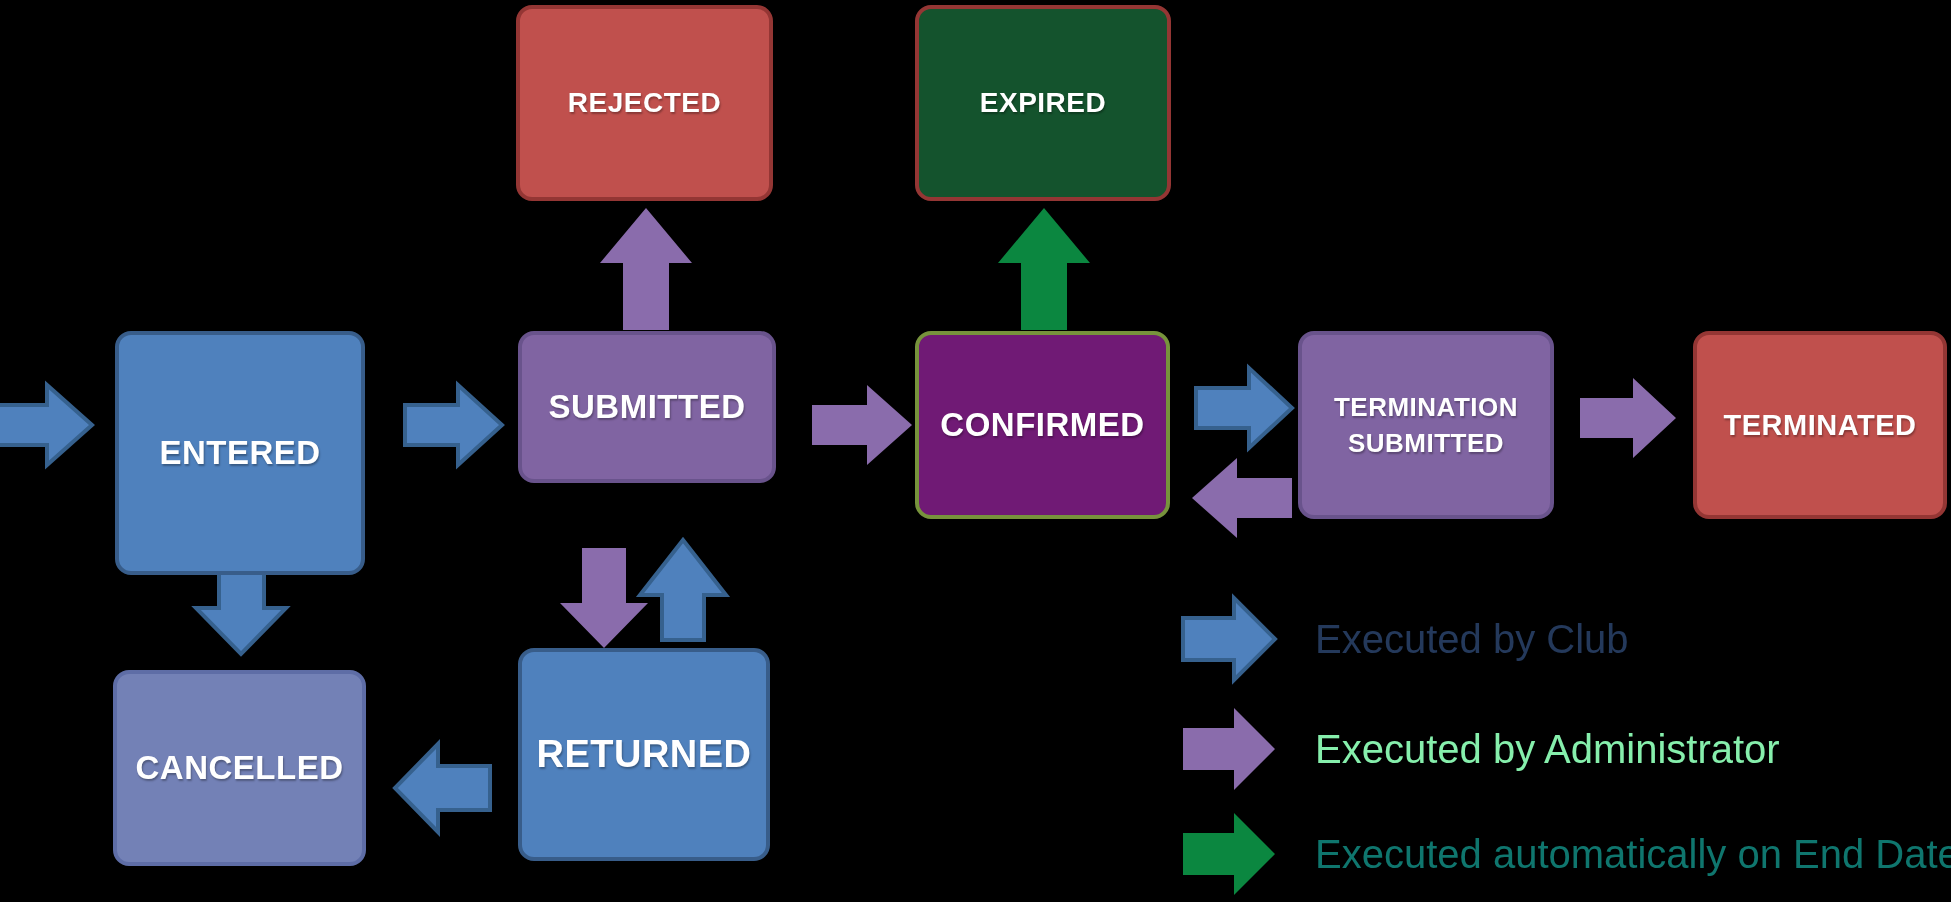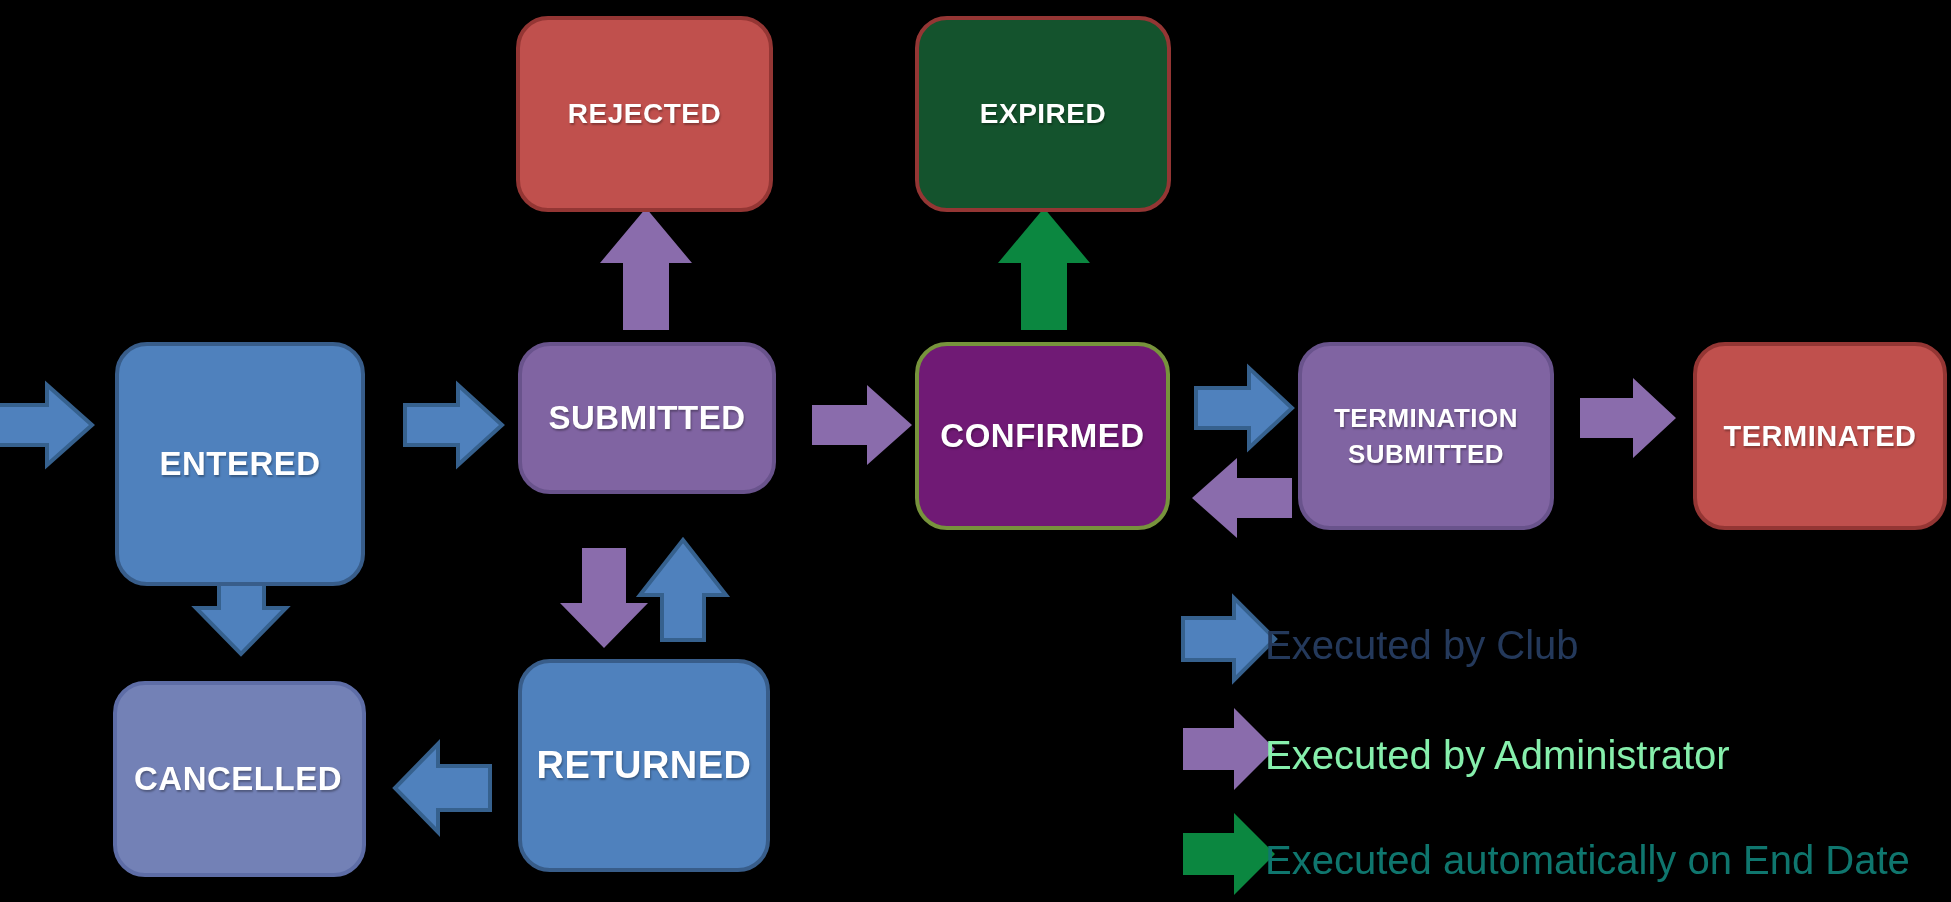--- a/index.html
+++ b/index.html
@@ -15,52 +15,50 @@
     left: 0; top: 0;
     width: 1951px;
     height: 902px;
   }
   .arrow-blue   { stroke-width: 4px; stroke-linejoin: miter; }
   .arrow-flat   { stroke: none; }
   .node {
     position: absolute;
     box-sizing: border-box;
     border: 4px solid;
-    border-radius: 32px;
+    border-radius: 16px;
     display: flex;
     align-items: center;
     justify-content: center;
     text-align: center;
-    padding: 0 20px;
-    margin-top: 11px;
+    padding: 0 12px;
   }
   .node-label {
     color: #fff;
     font-weight: bold;
     letter-spacing: 0.5px;
     text-shadow: 1px 2px 2px rgba(0,0,0,0.30);
     line-height: 1.4;
   }
   .node-rejected              { left: 516px;  top: 5px;   width: 257px; height: 196px; font-size: 28px; }
   .node-expired               { left: 915px;  top: 5px;   width: 256px; height: 196px; font-size: 28px; }
   .node-entered               { left: 115px;  top: 331px; width: 250px; height: 244px; font-size: 33px; }
   .node-submitted             { left: 518px;  top: 331px; width: 258px; height: 152px; font-size: 33px; }
   .node-confirmed             { left: 915px;  top: 331px; width: 255px; height: 188px; font-size: 33px; }
   .node-termination-submitted { left: 1298px; top: 331px; width: 256px; height: 188px; font-size: 26px; align-items: center; }
   .node-terminated            { left: 1693px; top: 331px; width: 254px; height: 188px; font-size: 29px; }
   .node-cancelled             { left: 113px;  top: 670px; width: 253px; height: 196px; font-size: 33px; }
   .node-returned              { left: 518px;  top: 648px; width: 252px; height: 213px; font-size: 38px; }
   .legend-label {
     position: absolute;
-    left: 1265px;
+    left: 1315px;
     height: 50px;
     line-height: 50px;
     font-size: 40px;
     white-space: nowrap;
-    margin-top: 6px;
   }
   .legend-label-1 { top: 614px; }
   .legend-label-2 { top: 724px; }
   .legend-label-3 { top: 829px; }
 </style>
 </head>
 <body>
 
 <div class="canvas" style="background: rgb(0, 0, 0);">
 
@@ -107,21 +105,21 @@
   </div>
 
   <div class="node node-termination-submitted" style="background: rgb(128, 100, 162); border-color: rgb(105, 83, 140);">
     <span class="node-label">TERMINATION SUBMITTED</span>
   </div>
 
   <div class="node node-terminated" style="background: rgb(192, 80, 77); border-color: rgb(148, 54, 52);">
     <span class="node-label">TERMINATED</span>
   </div>
 
-  <div class="node node-cancelled" style="background: rgb(115, 129, 182); border-color: rgb(94, 109, 166); justify-content: flex-end;">
+  <div class="node node-cancelled" style="background: rgb(115, 129, 182); border-color: rgb(94, 109, 166);">
     <span class="node-label">CANCELLED</span>
   </div>
 
   <div class="node node-returned" style="background: rgb(79, 129, 189); border-color: rgb(56, 93, 138);">
     <span class="node-label">RETURNED</span>
   </div>
 
   <div>
     <div class="legend-label legend-label-1" style="color: rgb(36, 57, 91);">Executed by Club</div>
     <div class="legend-label legend-label-2" style="color: #86efac;">Executed by Administrator</div>

